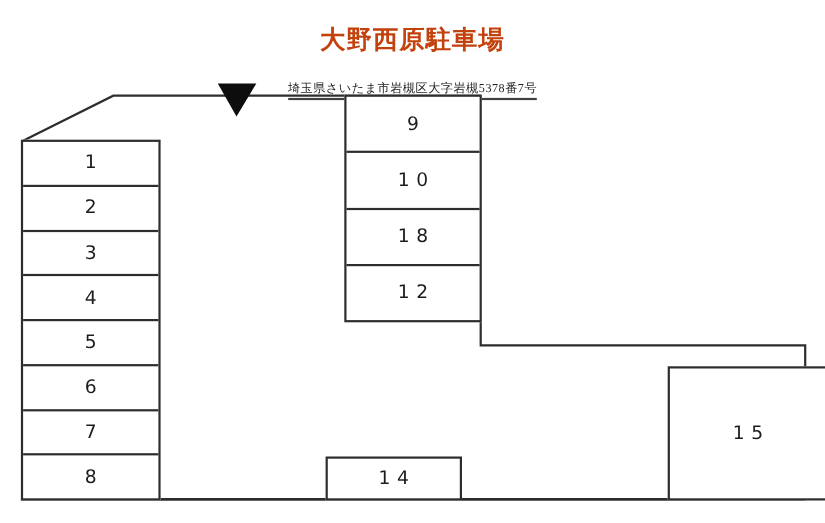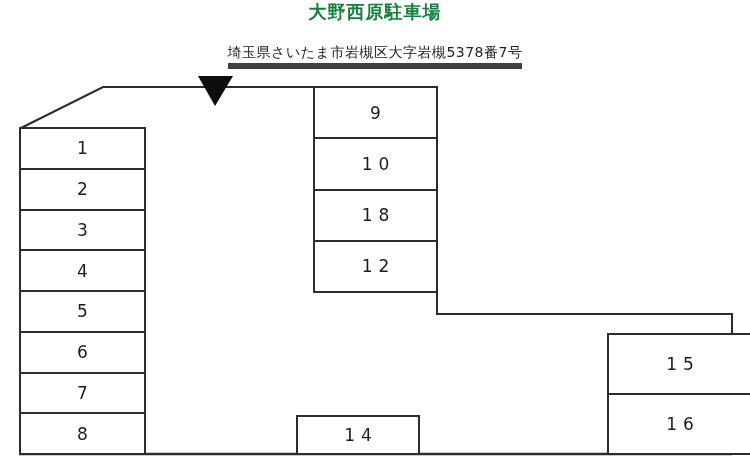--- a/index.html
+++ b/index.html
@@ -13,28 +13,30 @@
     font-family:"DejaVu Sans","Liberation Sans",sans-serif;
     width:750px;height:475px;overflow:hidden;
   }
   .page{
     position:relative;width:750px;height:475px;background:var(--bg);
   }
   .header{
     position:absolute;top:2px;left:0;width:750px;text-align:center;
   }
   .title{
-    font-size:18px;font-weight:bold;color:#15803d;letter-spacing:1px;
+    font-size:23px;font-weight:bold;color:#c2410c;letter-spacing:1px;
     line-height:1.15;
+    margin-top:22px;
   }
   .subtitle{
     display:inline-block;
-    font-size:14px;color:#222;margin-top:1px;
-    border-bottom:6px solid #404040;padding-bottom:1px;
+    font-size:11px;color:#222;margin-top:1px;
+    border-bottom:2px solid #404040;padding-bottom:1px;
     letter-spacing:0.5px;
+    font-family:Liberation Serif, serif;
   }
   .map-lines{
     position:absolute;left:0;top:0;width:750px;height:475px;
   }
   .col{
     position:absolute;display:flex;flex-direction:column;
     border:2px solid var(--line);background:#fff;
   }
   .col-left  {left:19px;  top:127px; width:127px; height:328px;}
   .col-middle{left:313px; top:86px;  width:125px; height:207px;}
@@ -109,23 +111,20 @@
         <span class="cell-label spaced">18</span>
       </div>
       <div class="cell">
         <span class="cell-label spaced">12</span>
       </div>
     </div>
   <div class="col col-right">
       <div class="cell">
         <span class="cell-label spaced">15</span>
       </div>
-      <div class="cell">
-        <span class="cell-label spaced">16</span>
-      </div>
     </div>
   <div class="col col-bottom">
       <div class="cell">
         <span class="cell-label spaced">14</span>
       </div>
     </div>
 
 </div>
 
 </body></html>

